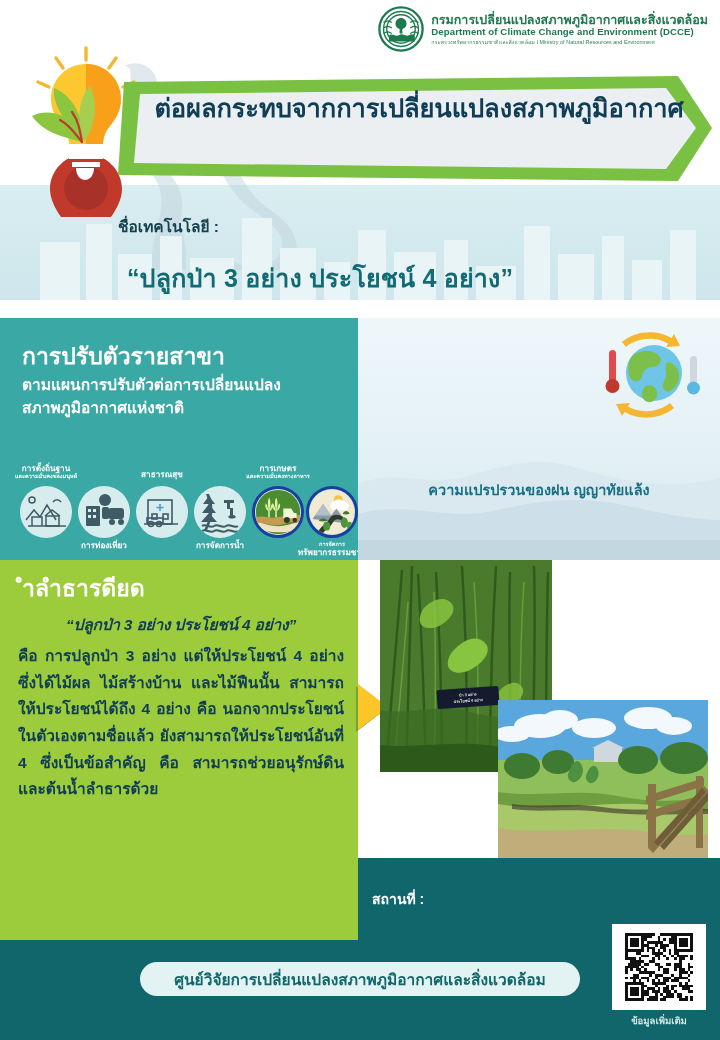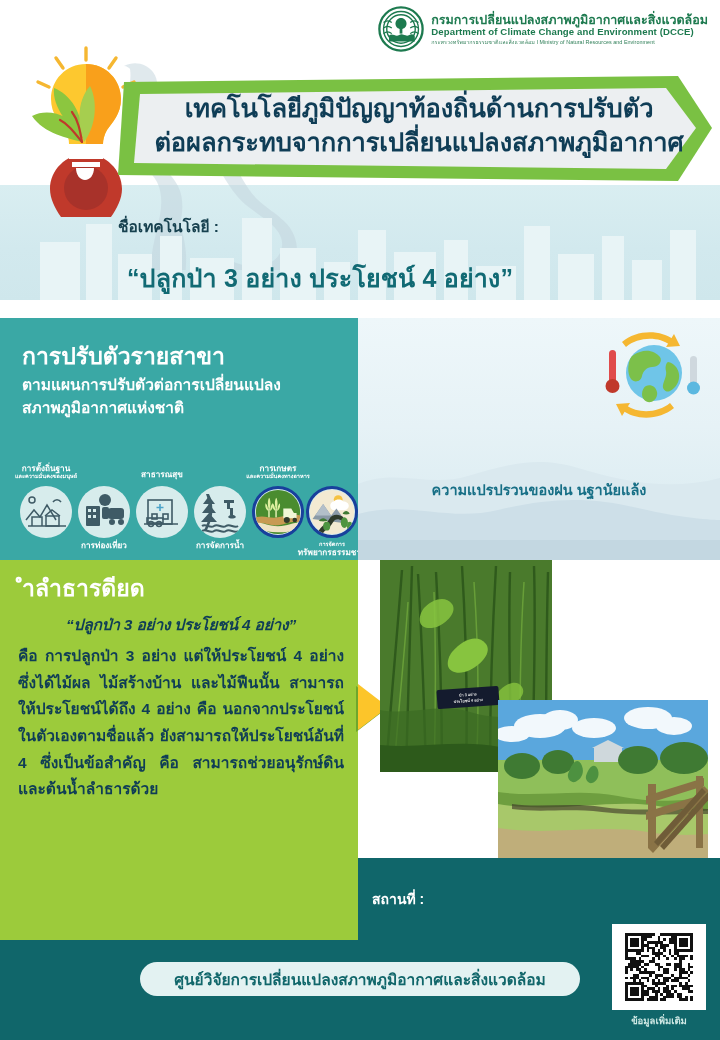--- a/index.html
+++ b/index.html
@@ -194,21 +194,20 @@
           <path d="M58 100c-2-12-4-22-10-30"></path>
       </g>
     </svg>
 
     <div class="ribbon">
       <svg viewBox="0 0 594 105" width="594" height="105">
         <path d="M6 6 L560 0 L594 52 L560 105 L0 99 Z" fill="#7ac143"></path>
         <path d="M22 18 L548 12 L578 52 L548 93 L16 87 Z" fill="#eceff1"></path>
       </svg>
       <div class="title">
-        <span>เทคโนโลยีภูมิปัญญาท้องถิ่นด้านการปรับตัว</span>
         <span class="l2">ต่อผลกระทบจากการเปลี่ยนแปลงสภาพภูมิอากาศ</span>
       </div>
     </div>
 
     <div class="techlabel">ชื่อเทคโนโลยี :</div>
     <div class="techname">“ปลูกป่า 3 อย่าง ประโยชน์ 4 อย่าง”</div>
   </div>
 
   <div class="panelL">
     <div class="h1">การปรับตัวรายสาขา</div>
@@ -379,21 +378,21 @@
       </g>
       <g>
         <rect x="13" y="22" width="7" height="34" rx="3.5" fill="#e04b4b"></rect>
         <circle cx="16.5" cy="58" r="7" fill="#c0392b"></circle>
       </g>
       <g>
         <rect x="94" y="28" width="7" height="30" rx="3.5" fill="#cfd8de"></rect>
         <circle cx="97.5" cy="60" r="6.5" fill="#5bb8e0"></circle>
       </g>
     </svg>
-    <div class="risk">ความแปรปรวนของฝน นฐานัยแล้ง</div>
+    <div class="risk">ความแปรปรวนของฝน ญญาทัยแล้ง</div>
   </div>
 
   <div class="detail">
     <div class="dh">ำลำธารดียด</div>
     <div class="body">
       <div class="quote">“ปลูกป่า 3 อย่าง ประโยชน์ 4 อย่าง”</div>
       <div class="para">คือ การปลูกป่า 3 อย่าง แต่ให้ประโยชน์ 4 อย่าง ซึ่งได้ไม้ผล ไม้สร้างบ้าน และไม้ฟืนนั้น สามารถให้ประโยชน์ได้ถึง 4 อย่าง คือ นอกจากประโยชน์ในตัวเองตามชื่อแล้ว ยังสามารถให้ประโยชน์อันที่ 4 ซึ่งเป็นข้อสำคัญ คือ สามารถช่วยอนุรักษ์ดินและต้นน้ำลำธารด้วย</div>
     </div>
   </div>
   <svg class="arrow" viewBox="0 0 38 54">

